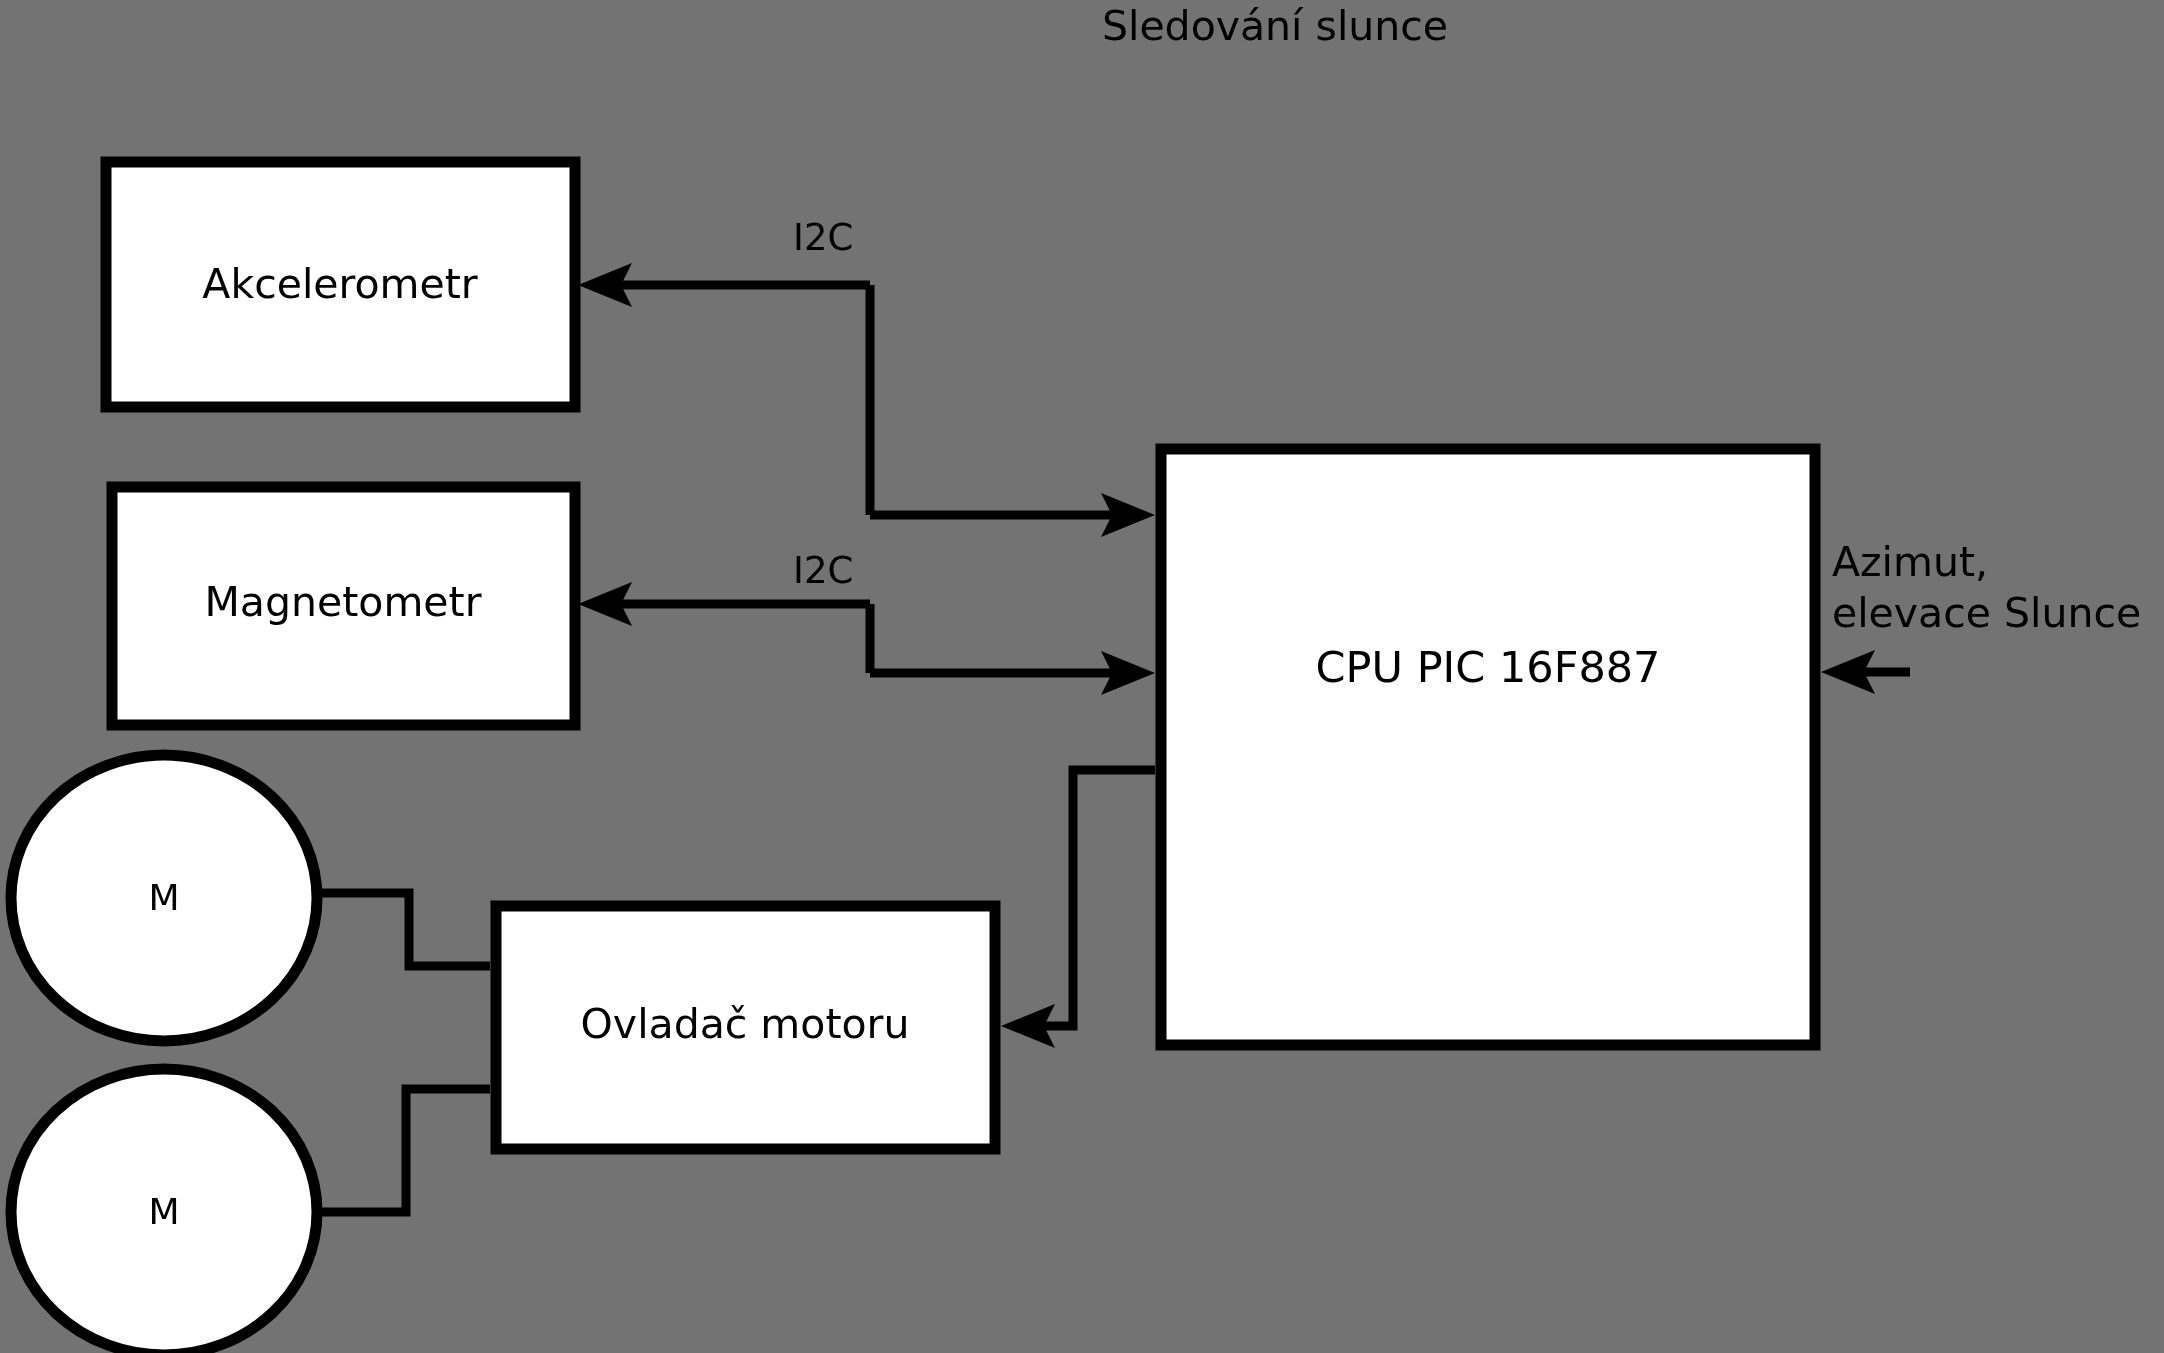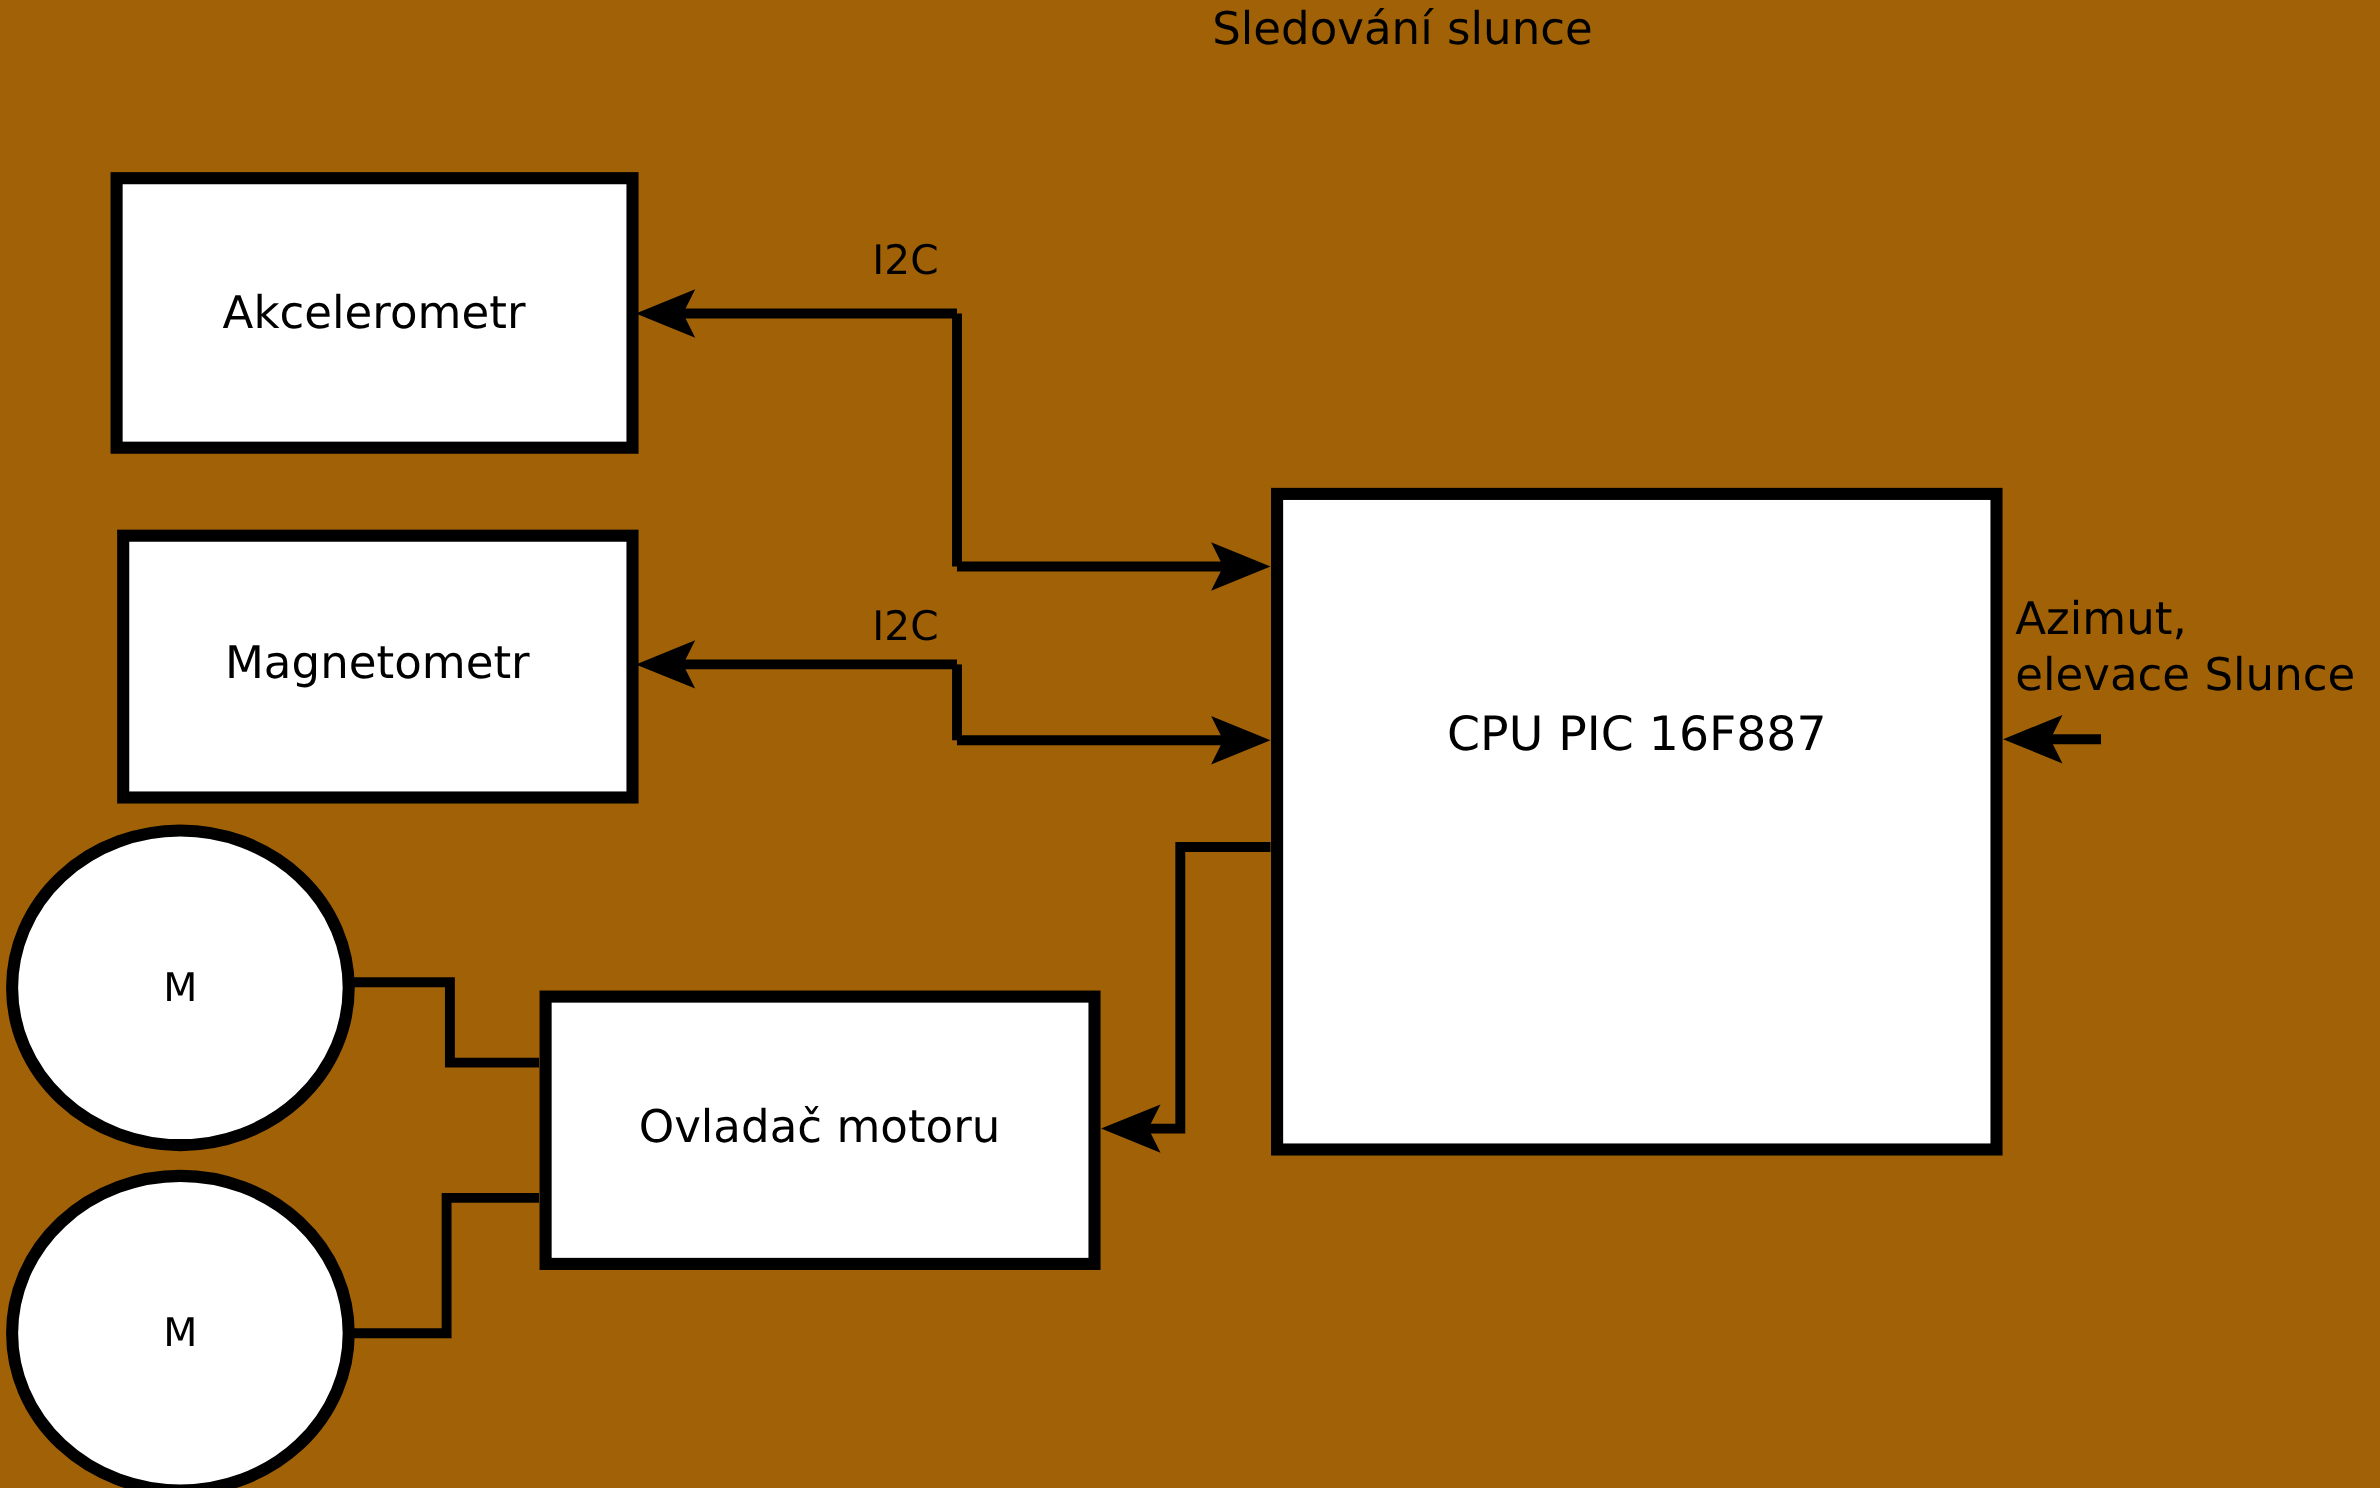--- a/index.html
+++ b/index.html
@@ -8,21 +8,21 @@
     padding: 0;
     background: #ffffff;
   }
   body {
     font-family: "DejaVu Sans", "Liberation Sans", sans-serif;
   }
   #stage {
     position: relative;
     width: 2164px;
     height: 1353px;
-    background: #a16207;
+    background: #737373;
     overflow: hidden;
   }
   #diagram-svg {
     position: absolute;
     left: 0;
     top: 0;
     width: 2164px;
     height: 1353px;
     display: block;
   }

